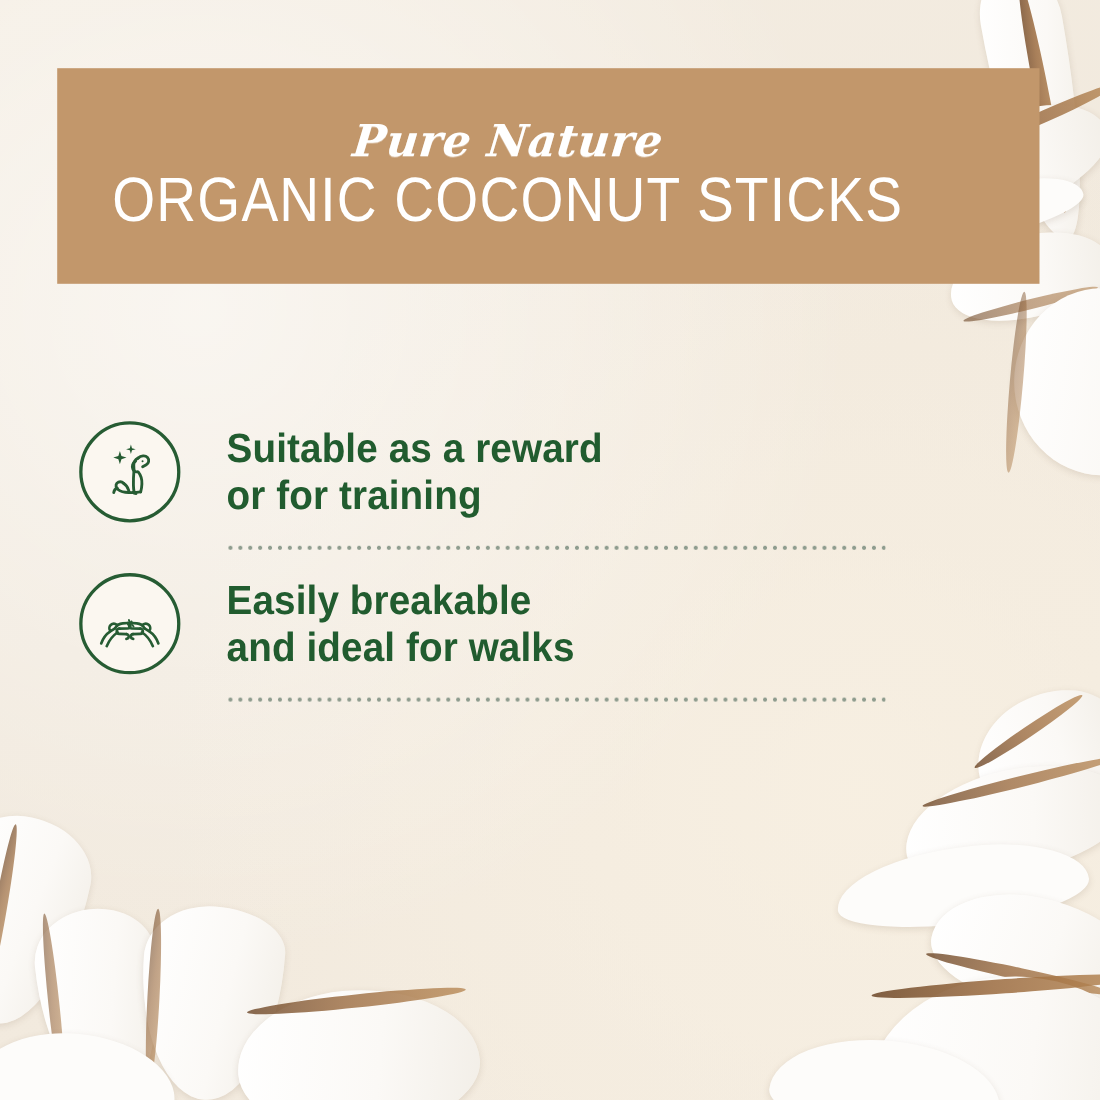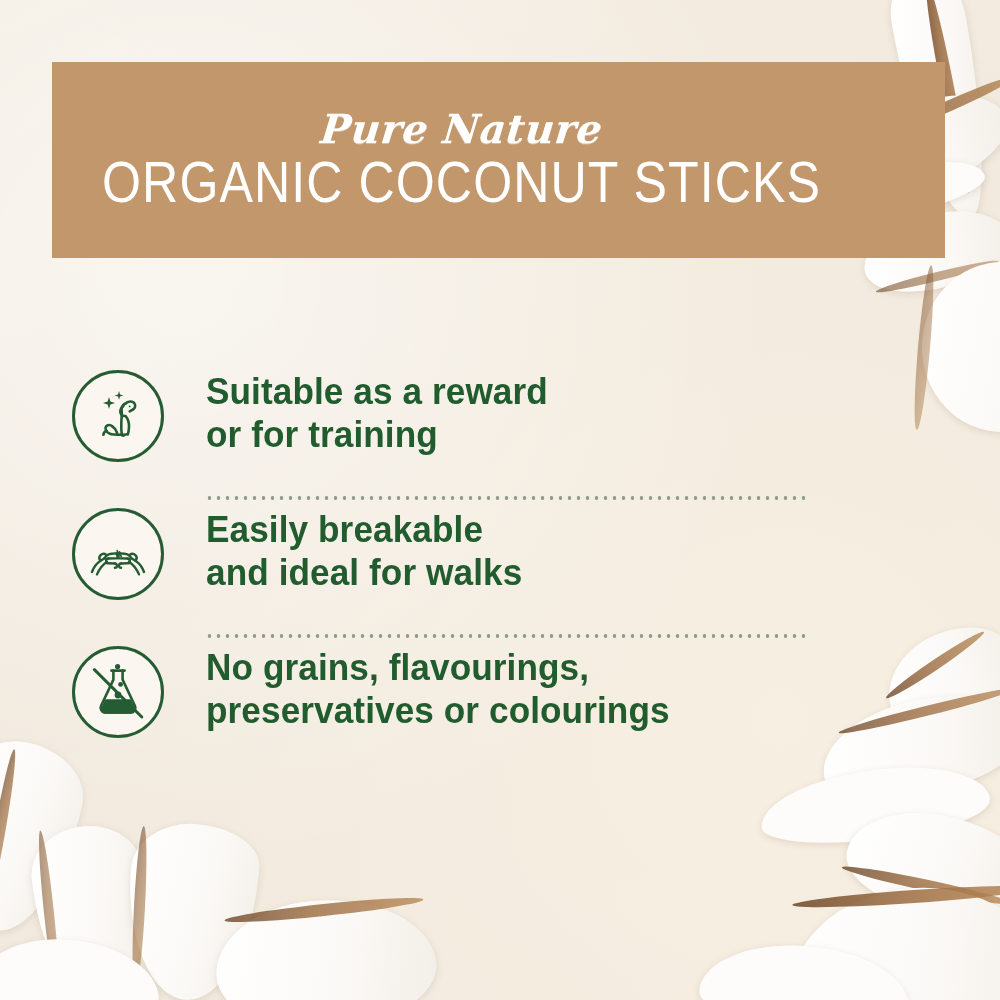--- a/index.html
+++ b/index.html
@@ -100,21 +100,21 @@
   
   #features {
     position: absolute;
     left: 0;
     top: 370px;
     width: 1000px;
   }
   .feature-row {
     position: relative;
     display: flex;
-    align-items: flex-start;
+    align-items: center;
     height: 118px;
     padding-left: 72px;
     box-sizing: border-box;
   }
   .icon-badge {
     width: 92px;
     height: 92px;
     flex: 0 0 92px;
     border: 3.2px solid #265c33;
     border-radius: 50%;
@@ -327,36 +327,15 @@
           <path d="M31.2 28.6 l0.5 2.0" stroke-width="1.7"></path>
           <path d="M34.4 33.2 l1.0 1.4" stroke-width="1.7"></path>
         </svg>
       </div>
       <div class="feature-text">Easily breakable
 and ideal for walks</div>
     </div>
 
     <div class="divider"></div>
 
-    <div class="feature-row">
-      <div class="icon-badge">
-        <svg width="64" height="64" viewBox="0 0 64 64" fill="none" stroke="#265c33" stroke-width="2.6" stroke-linecap="round" stroke-linejoin="round">
-
-          <path d="M25.4 10.6 h13.2"></path>
-          <path d="M27.4 10.6 v9.0 L15.0 46.0 c-1.4 3.0 0.8 6.4 4.1 6.4 h25.8
-                   c3.3 0 5.5 -3.4 4.1 -6.4 L36.6 19.6 v-9.0"></path>
-
-          <path d="M20.0 40.2 h24.0 l4.0 8.4 c0.9 2.0 -0.5 4.2 -2.7 4.2 H18.7
-                   c-2.2 0 -3.6 -2.2 -2.7 -4.2 Z" fill="#265c33" stroke="#265c33" stroke-width="2.0"></path>
-
-          <circle cx="32.0" cy="35.0" r="3.4" fill="#265c33" stroke="none"></circle>
-          <circle cx="34.6" cy="24.4" r="2.4" fill="#265c33" stroke="none"></circle>
-          <circle cx="31.6" cy="6.6" r="2.6" fill="#265c33" stroke="none"></circle>
-
-          <path d="M8.4 9.6 L55.8 57.0" stroke-width="3.0"></path>
-        </svg>
-      </div>
-      <div class="feature-text">No grains, flavourings,
-preservatives or colourings</div>
-    </div>
 
   </div>
 </div>
 
 </body></html>

